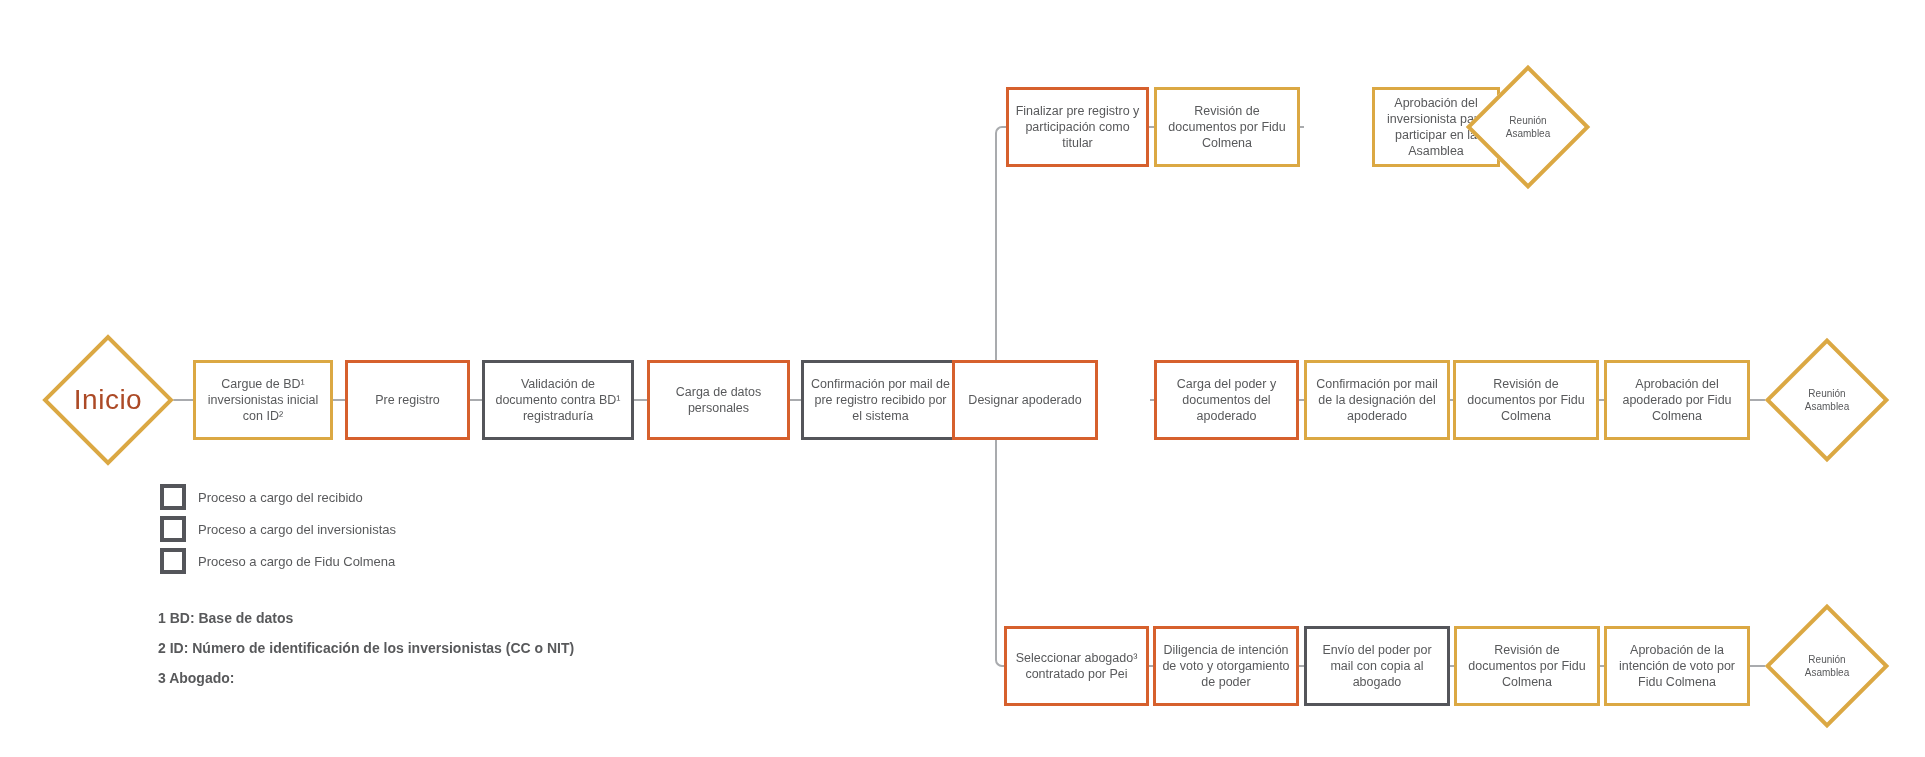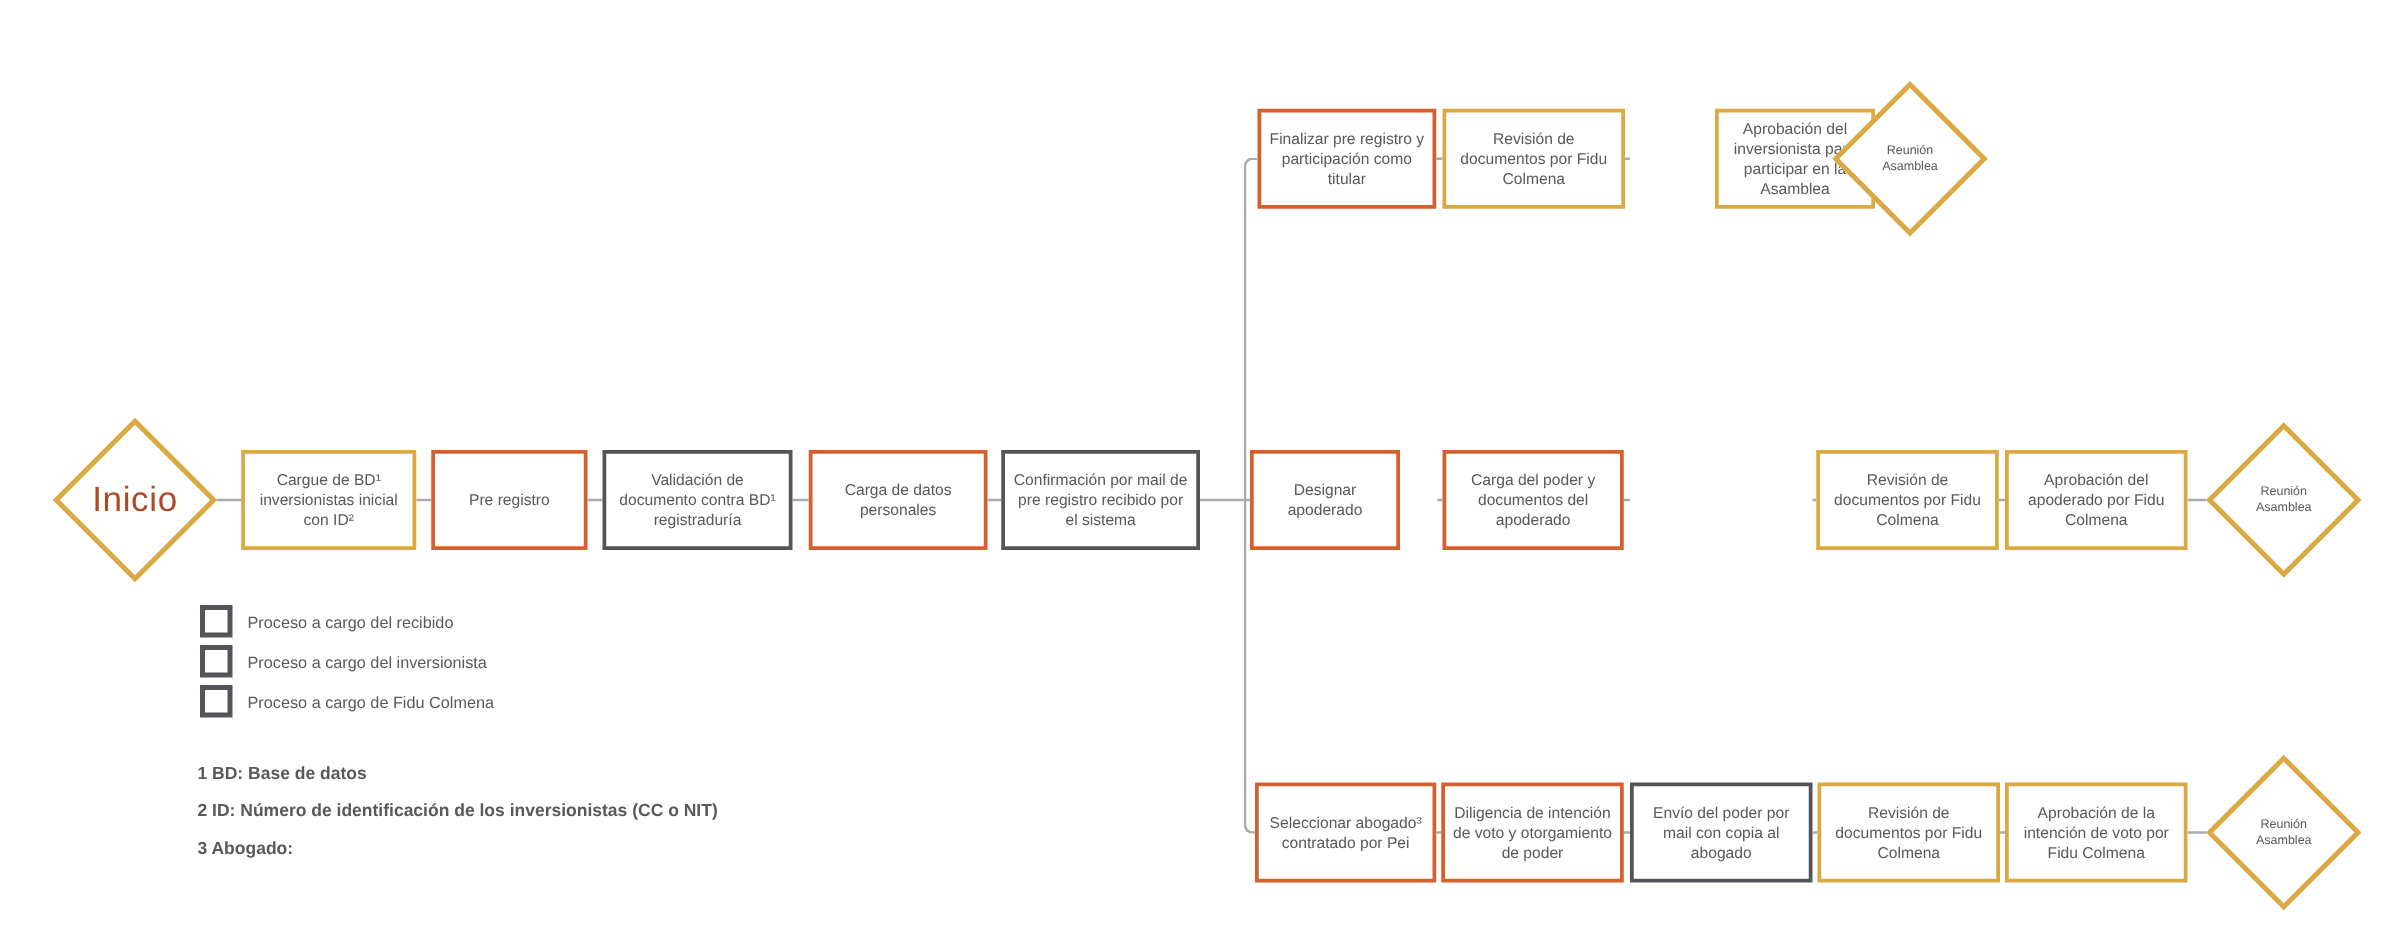--- a/index.html
+++ b/index.html
@@ -147,22 +147,23 @@
   <div class="node b-gray" style="left:801px;top:360px;width:159px">Confirmación por mail de pre registro recibido por el sistema</div>
 
   <div class="node b-orange" style="left:1006px;top:87px;width:143px">Finalizar pre registro y participación como titular</div>
   <div class="node b-gold" style="left:1154px;top:87px;width:146px">Revisión de documentos por Fidu Colmena</div>
   <div class="node b-gold" style="left:1372px;top:87px;width:128px">Aprobación del inversionista para participar en la Asamblea</div>
   <div class="diamond" style="left:1466px;top:65px">
     <div class="shape"></div>
     <div class="lbl">Reunión Asamblea</div>
   </div>
 
-  <div class="node b-orange" style="left:1000px;top:360px;width:120px">Designar apoderado</div>
+  <div class="node b-orange" style="left:952px;top:360px;width:146px">Designar apoderado</div>
   <div class="node b-orange" style="left:1154px;top:360px;width:145px">Carga del poder y documentos del apoderado</div>
+  <div class="node b-gold" style="left:1304px;top:360px;width:146px">Confirmación por mail de la designación del apoderado</div>
   <div class="node b-gold" style="left:1453px;top:360px;width:146px">Revisión de documentos por Fidu Colmena</div>
   <div class="node b-gold" style="left:1604px;top:360px;width:146px">Aprobación del apoderado por Fidu Colmena</div>
   <div class="diamond" style="left:1765px;top:338px">
     <div class="shape"></div>
     <div class="lbl">Reunión Asamblea</div>
   </div>
 
   <div class="node b-orange" style="left:1153px;top:626px;width:146px">Diligencia de intención de voto y otorgamiento de poder</div>
   <div class="node b-orange" style="left:1004px;top:626px;width:145px">Seleccionar abogado³ contratado por Pei</div>
   <div class="node b-gray" style="left:1304px;top:626px;width:146px">Envío del poder por mail con copia al abogado</div>
@@ -173,21 +174,21 @@
     <div class="lbl">Reunión Asamblea</div>
   </div>
 
   <div class="legend">
     <div class="lg-row">
       <span class="lg-sq b-gold"></span>
       <span class="lg-lbl">Proceso a cargo del recibido</span>
     </div>
     <div class="lg-row">
       <span class="lg-sq b-orange"></span>
-      <span class="lg-lbl">Proceso a cargo del inversionista</span>
+      <span class="lg-lbl">Proceso a cargo del inversionistas</span>
     </div>
     <div class="lg-row">
       <span class="lg-sq b-gray"></span>
       <span class="lg-lbl">Proceso a cargo de Fidu Colmena</span>
     </div>
   </div>
 
   <div class="footnotes">
     <div class="fn">1 BD: Base de datos</div>
     <div class="fn">2 ID: Número de identificación de los inversionistas (CC o NIT)</div>

